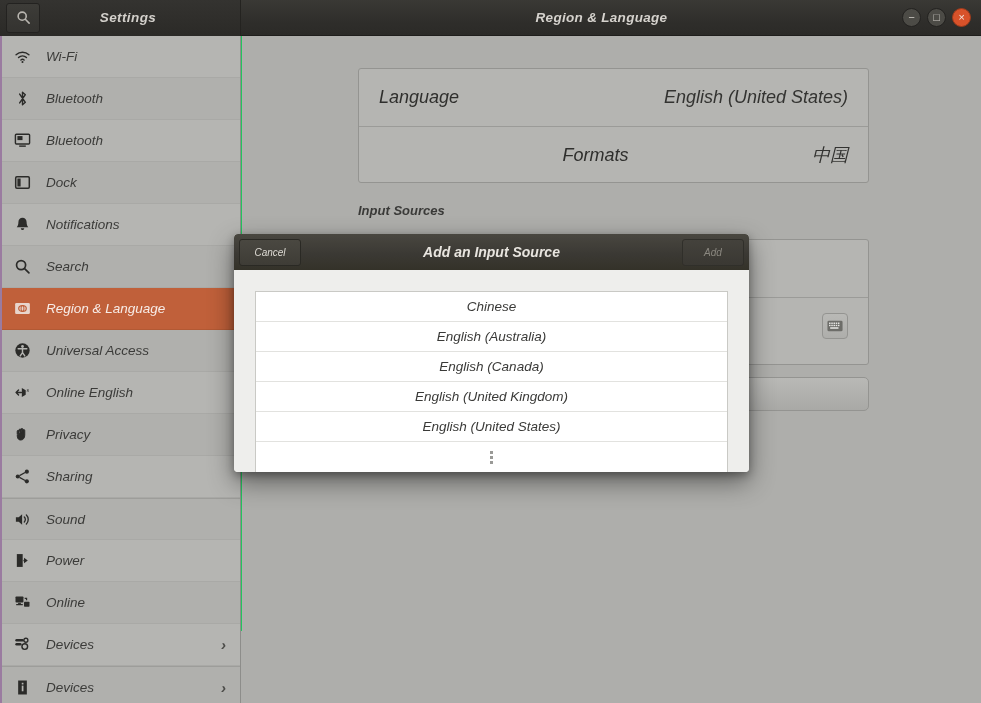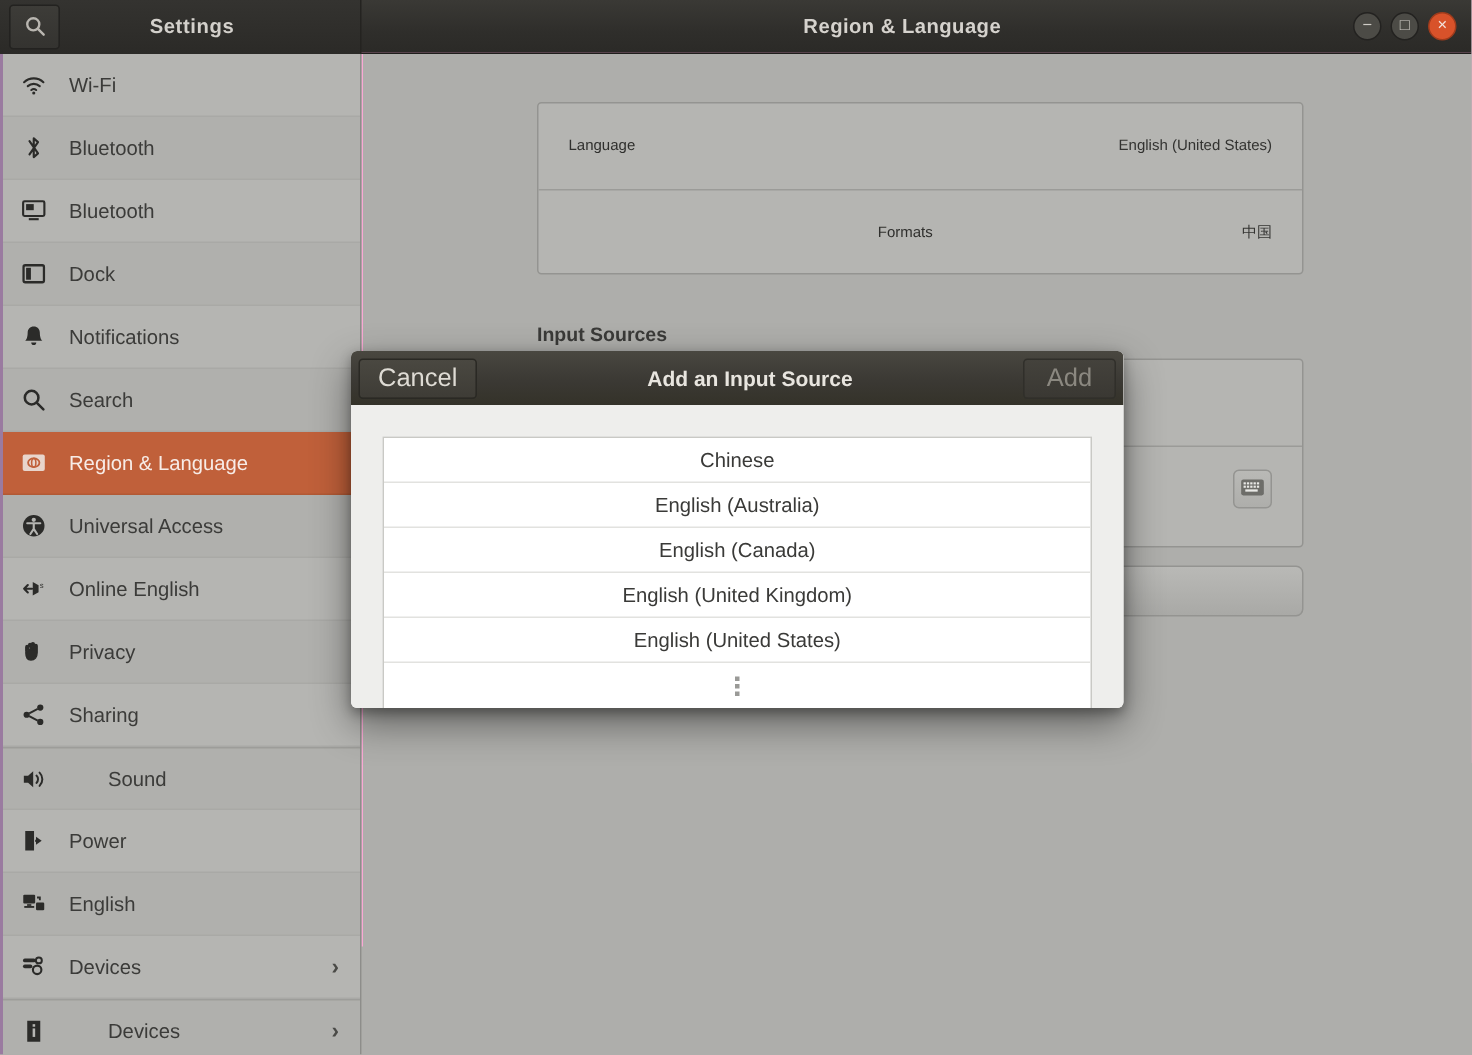--- a/index.html
+++ b/index.html
@@ -5,21 +5,22 @@
   * { box-sizing: border-box; margin: 0; padding: 0; }
   html, body {
     width: 981px; height: 703px;
     font-family: "Liberation Sans", sans-serif;
     overflow: hidden;
     background: #aeaeab;
   }
   #app {
     position: relative;
     width: 981px; height: 631px;
-    background: #f9a8d4;
+    background: #22c55e;
+    font-style: italic;
   }
 
   
   .titlebar {
     position: absolute; top: 0; left: 0;
     width: 981px; height: 36px;
     background: linear-gradient(to bottom, #3a3935 0%, #2f2e2b 60%, #2b2a27 100%);
     border-bottom: 1px solid #1f1e1c;
     display: flex; align-items: center;
   }
@@ -97,39 +98,39 @@
     color: #2b2b29;
   }
   .srow .lbl { flex: 1; }
   .srow .chev {
     margin-right: 14px; color: #4a4a47;
     font-size: 15px; font-weight: bold;
   }
   .srow.alt  { background: #b0b0ad; }
   .srow.sel  { background: #c0603a; color: #f7ece7; border-bottom-color: #b25934; }
   .srow.sel .ico { color: #e8d5cc; }
-  .srow.gap-top { border-top: 1px solid #9d9d9a; gap: 26px; }
+  .srow.gap-top { border-top: 1px solid #9d9d9a; }
 
   
   .main {
     position: absolute; top: 36px; left: 242px;
     width: 739px; height: 667px;
     background: #aeaeab;
   }
   .card {
     position: absolute;
     background: #b5b5b2;
     border: 1px solid #949491;
     border-radius: 3px;
   }
   .card-row {
     height: 57px;
     display: flex; align-items: center;
     padding: 0 20px;
-    font-size: 10px;
+    font-size: 18px;
     color: #2f2f2d;
   }
   .card-row + .card-row { border-top: 1px solid #9b9b98; text-align: center; }
   .card-row .k { flex: 1; }
   .card-row .v { color: #333331; }
 
   .section-title {
     position: absolute;
     font-size: 13px; font-weight: bold; color: #3a3a38;
   }
@@ -165,21 +166,21 @@
     background: linear-gradient(to bottom, #494740 0%, #3b3934 55%, #343229 100%);
     display: flex; align-items: center;
     padding: 0 5px;
     flex: 0 0 auto;
   }
   .mbtn {
     height: 27px; min-width: 62px;
     padding: 0 12px;
     border-radius: 3px;
     display: flex; align-items: center; justify-content: center;
-    font-size: 17px;
+    font-size: 10px;
   }
   .mbtn.cancel {
     background: linear-gradient(to bottom, #4a4841, #3e3c36);
     border: 1px solid #2a2924;
     color: #dedbd4;
   }
   .mbtn.add {
     background: linear-gradient(to bottom, #44423c, #3a3833);
     border: 1px solid #302f2a;
     color: #8b8880;
@@ -386,21 +387,21 @@
       <div class="srow alt">
         <span class="ico">
           <svg width="17" height="17" viewBox="0 0 18 18">
             <rect x="1.6" y="2.6" width="8.4" height="6.3" rx="0.8" fill="#2b2b29"></rect>
             <rect x="4.3" y="9.3" width="3" height="1.2" fill="#2b2b29"></rect>
             <rect x="2.3" y="10.6" width="7" height="1.3" fill="#2b2b29"></rect>
             <rect x="10.6" y="8.2" width="5.8" height="5.4" rx="0.8" fill="#2b2b29"></rect>
             <path d="M13.3 6.6v-2h-2" fill="none" stroke="#2b2b29" stroke-width="1.3"></path>
           </svg>
         </span>
-        <span class="lbl">English</span>
+        <span class="lbl">Online</span>
       </div>
       <div class="srow">
         <span class="ico">
           <svg width="17" height="17" viewBox="0 0 18 18">
             <rect x="1.4" y="3.2" width="9" height="2.6" rx="1.3" fill="#2b2b29"></rect>
             <rect x="1.4" y="7.4" width="6.6" height="2.6" rx="1.3" fill="#2b2b29"></rect>
             <circle cx="12.6" cy="4.5" r="2.1" fill="none" stroke="#2b2b29" stroke-width="1.4"></circle>
             <circle cx="11.4" cy="11.2" r="3" fill="none" stroke="#2b2b29" stroke-width="1.5"></circle>
           </svg>
         </span>
@@ -426,21 +427,21 @@
       <div class="card-row">
         <span class="k">Language</span>
         <span class="v">English (United States)</span>
       </div>
       <div class="card-row">
         <span class="k">Formats</span>
         <span class="v">中国</span>
       </div>
     </div>
 
-    <div class="section-title" style="left:116px; top:179px;">Input Sources</div>
+    <div class="section-title" style="left:116px; top:167px;">Input Sources</div>
 
     <div class="card" style="left:116px; top:203px; width:511px; height:126px;">
       <div class="card-row"></div>
       <div class="card-row">
         <span class="k"></span>
         <span class="kbd-btn">
           <span>
             <svg width="16" height="12" viewBox="0 0 18 13">
               <rect x="0.5" y="0.5" width="17" height="12" rx="1.6" fill="#6d6d69"></rect>
               <g fill="#e9e9e6">

